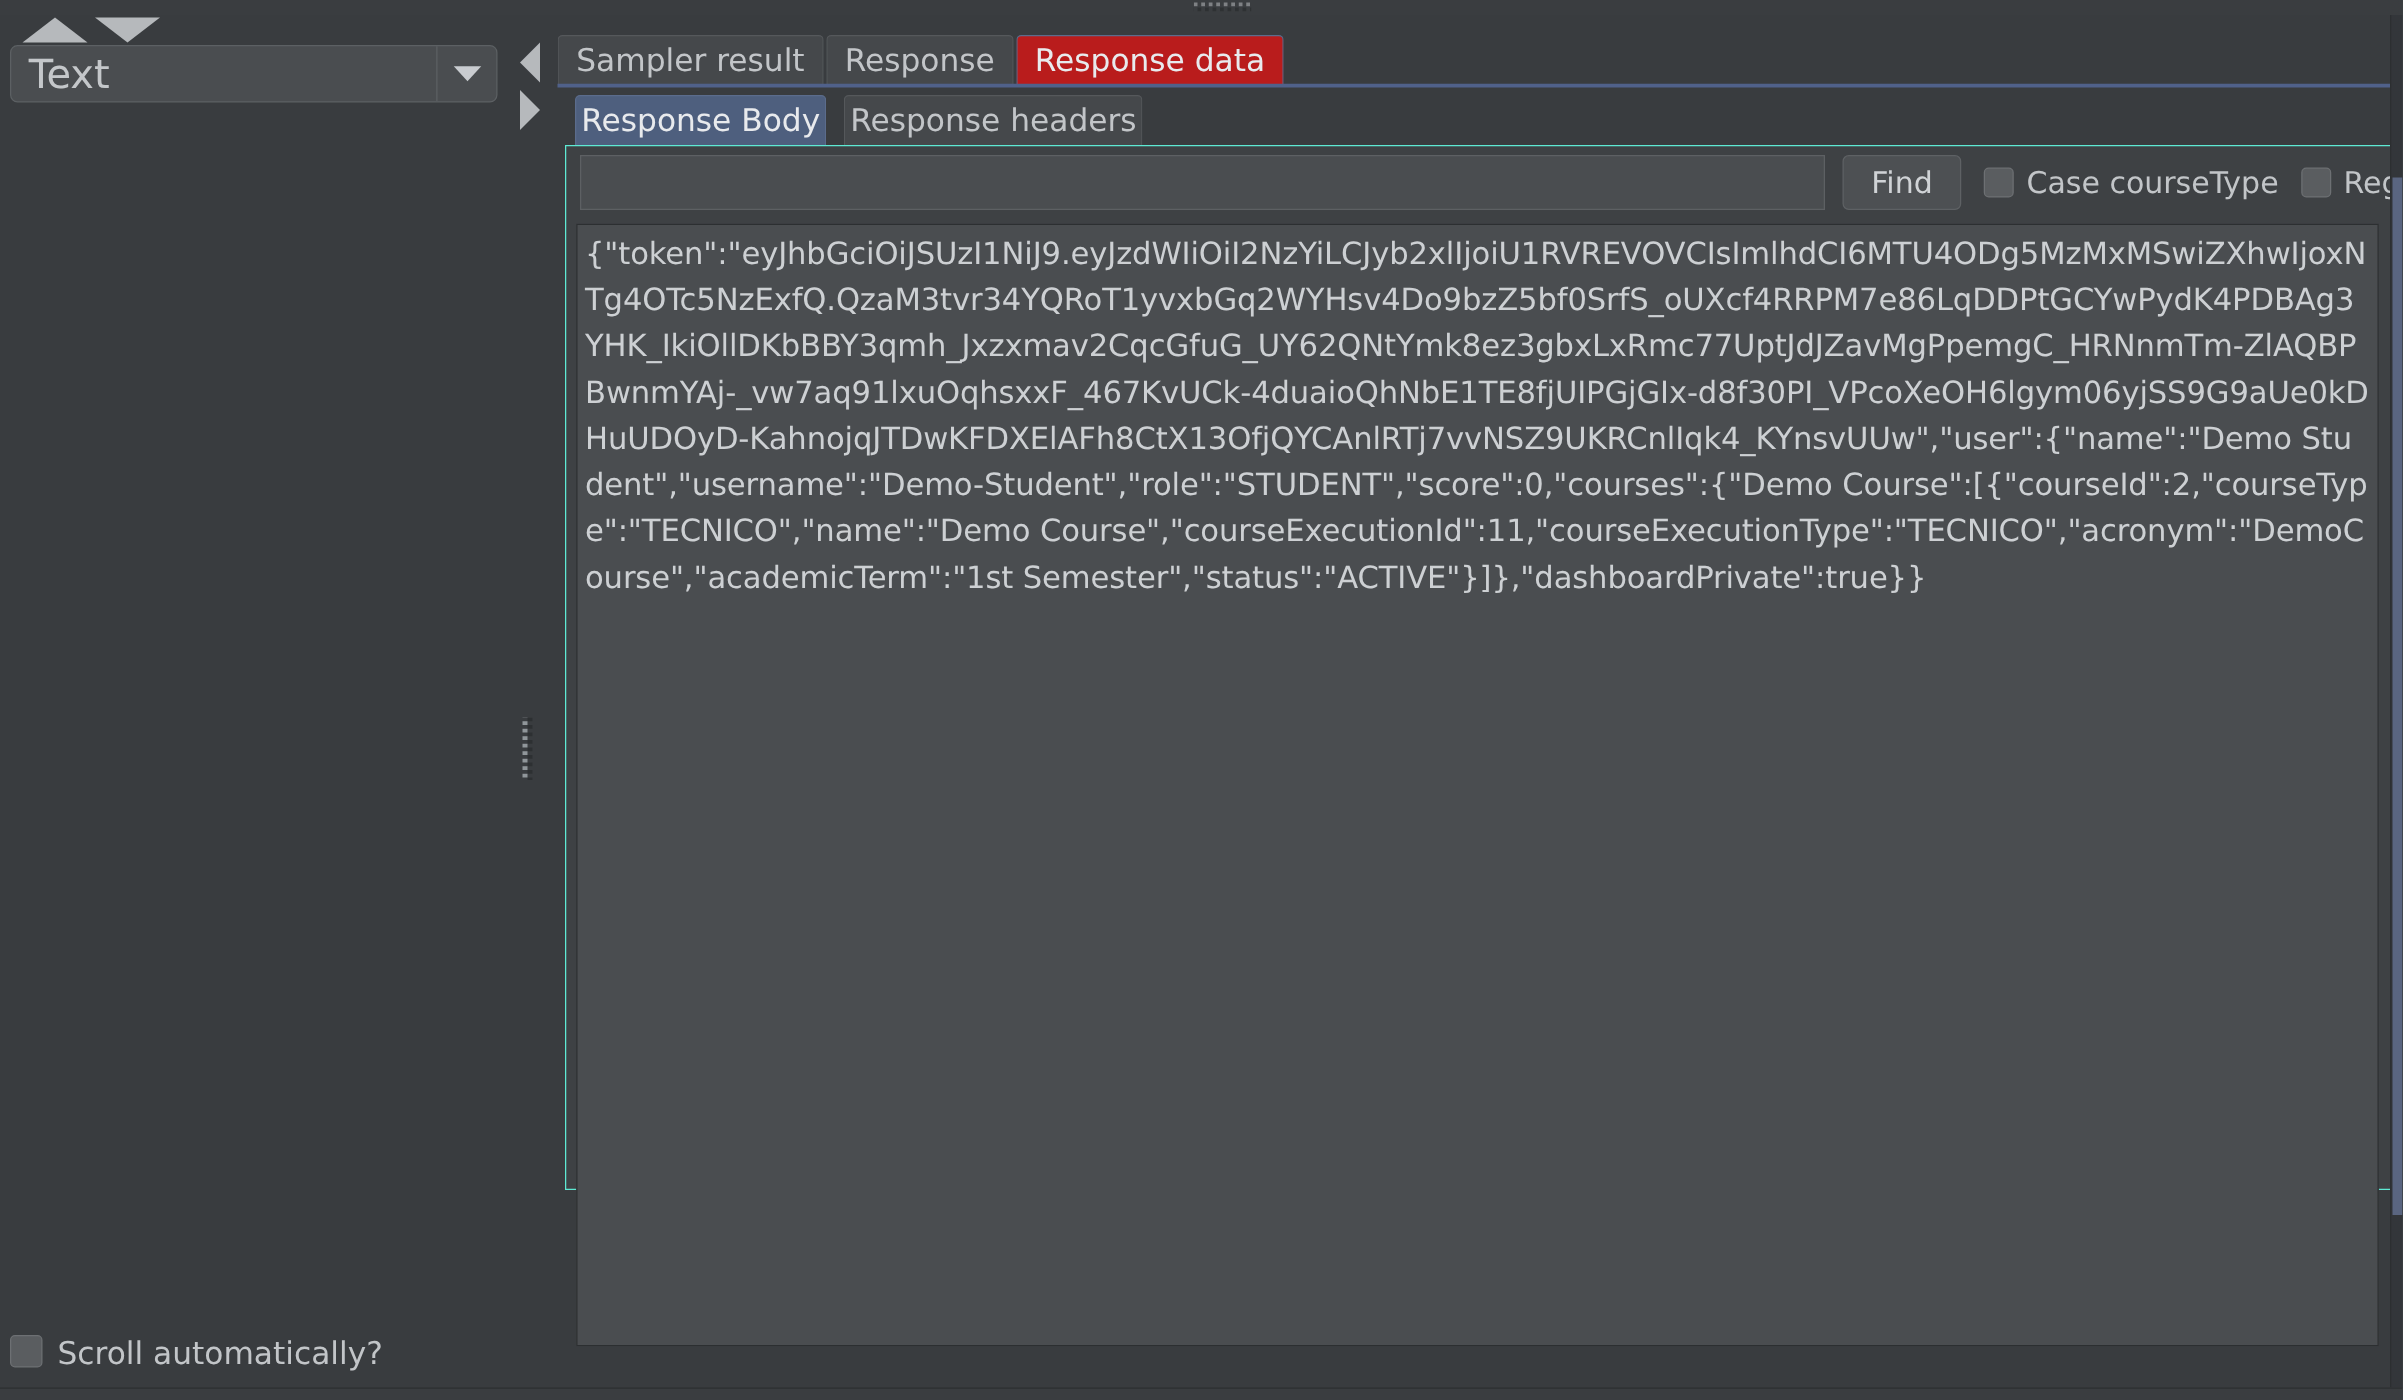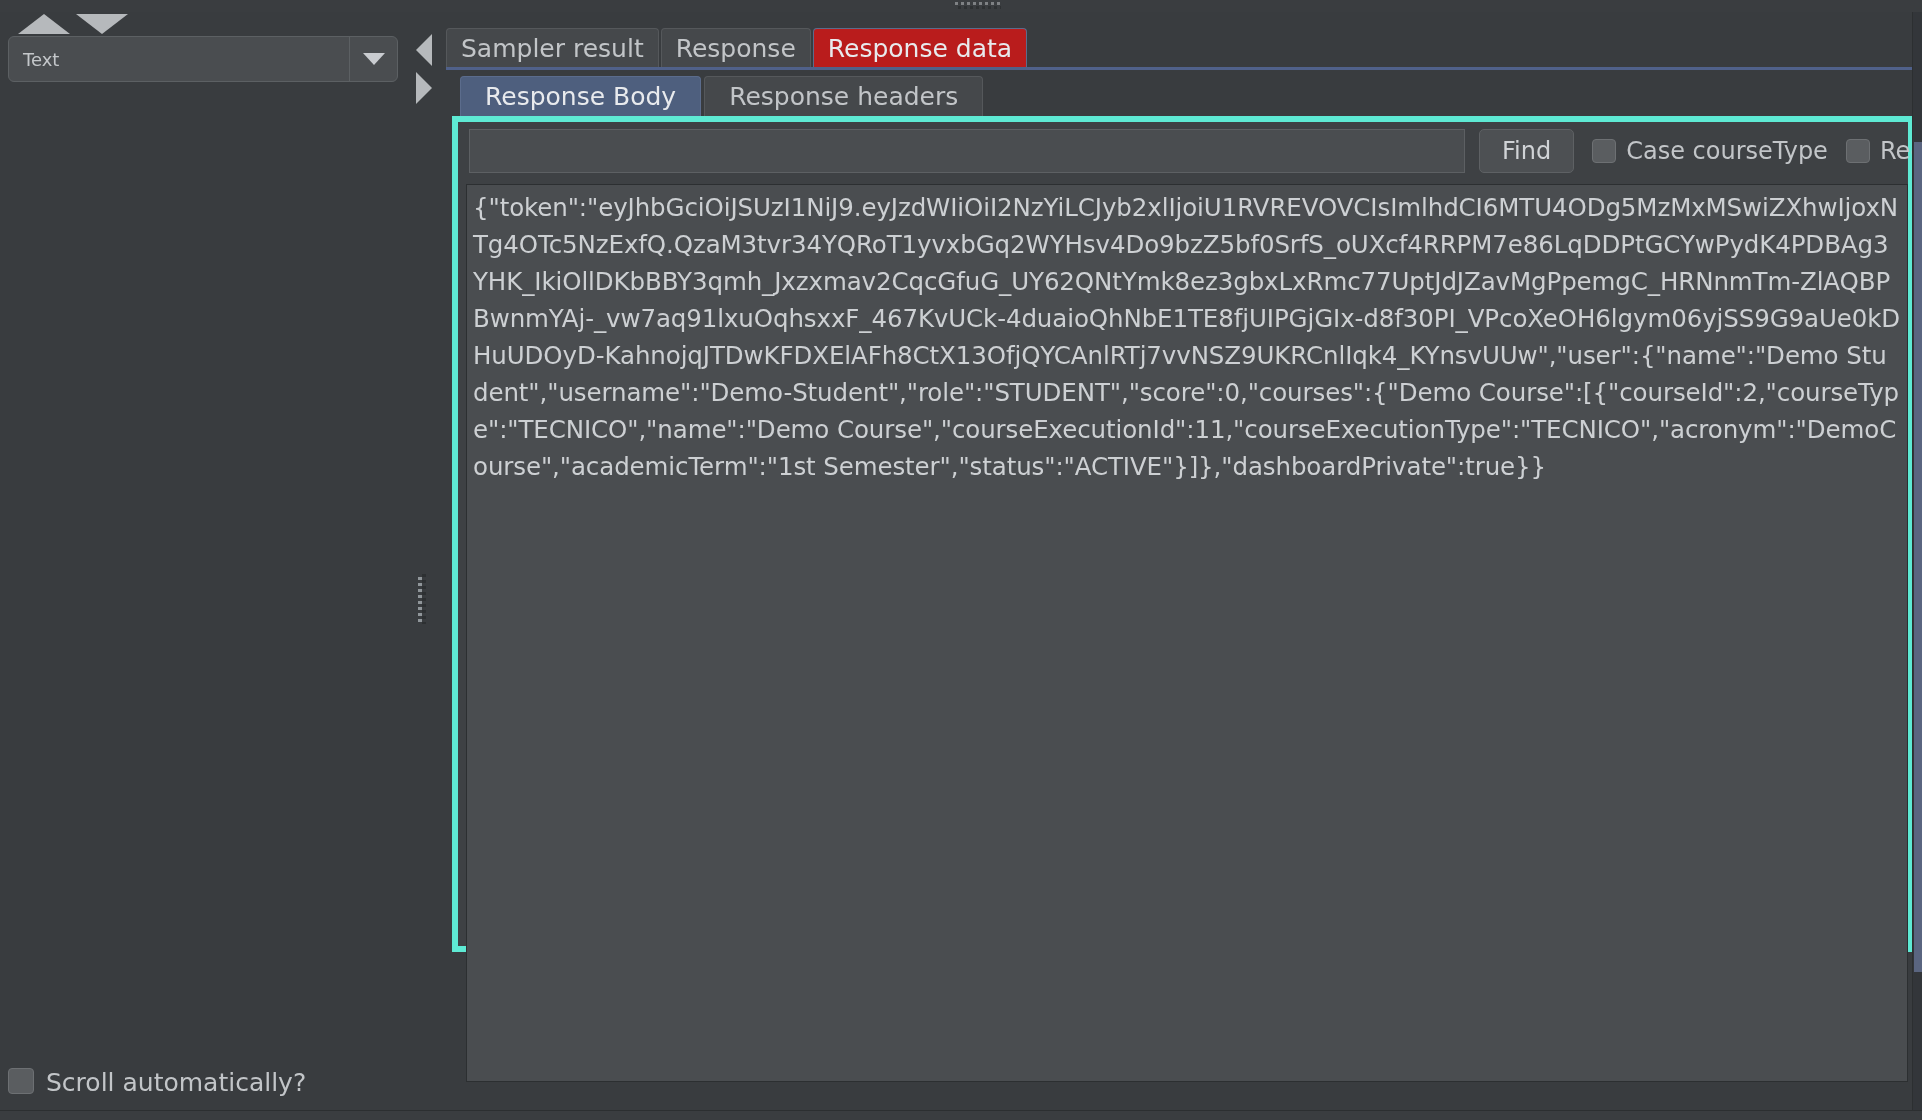--- a/index.html
+++ b/index.html
@@ -56,21 +56,21 @@
 
   .combo {
     position: absolute; left: 8px; top: 24px; width: 390px; height: 46px;
     background: #4a4d50;
     border: 1px solid #5c6063;
     border-radius: 6px;
     display: flex; align-items: center;
   }
   .combo-value {
     flex: 1 1 auto; padding-left: 14px;
-    color: #c4c7ca; font-size: 18px;
+    color: #c4c7ca; font-size: 32px;
   }
   .combo-arrow-cell {
     width: 48px; height: 100%;
     border-left: 1px solid #5c6063;
     display: flex; align-items: center; justify-content: center;
   }
   .combo-arrow {
     width: 0; height: 0;
     border-left: 11px solid transparent; border-right: 11px solid transparent;
     border-top: 12px solid #c9ccd0;
@@ -169,36 +169,36 @@
   .tabs-underline {
     position: absolute; left: 10px; top: 55px; width: 1468px; height: 3px;
     background: #50618a;
   }
 
   .subtabs-row {
     position: absolute; left: 24px; top: 62px;
     display: flex; align-items: flex-end; height: 42px;
   }
   .subtab {
-    height: 40px; padding: 0 24px;
+    height: 40px; padding: 0 4px;
     display: flex; align-items: center;
     color: #c2c5c8; font-size: 25px;
     background: #45484b;
     border: 1px solid #55585b;
     border-bottom: none;
     border-radius: 4px 4px 0 0;
-    margin-right: 3px;
+    margin-right: 14px;
   }
   .subtab.active { background: #4e5f7e; color: #e8eaed; border-color: #5b6c8c; }
 
   .content-box {
     position: absolute; left: 16px; top: 104px;
     width: 1462px; height: 836px;
     background: #3e4144;
-    border: 6px solid #5eead4;
+    border: 1px solid #5eead4;
     text-decoration: underline;
   }
 
   .find-bar {
     position: absolute; left: 1px; top: 1px;
     width: 1458px; height: 56px;
     display: flex; align-items: center;
     padding: 0 10px;
   }
   .find-input {

